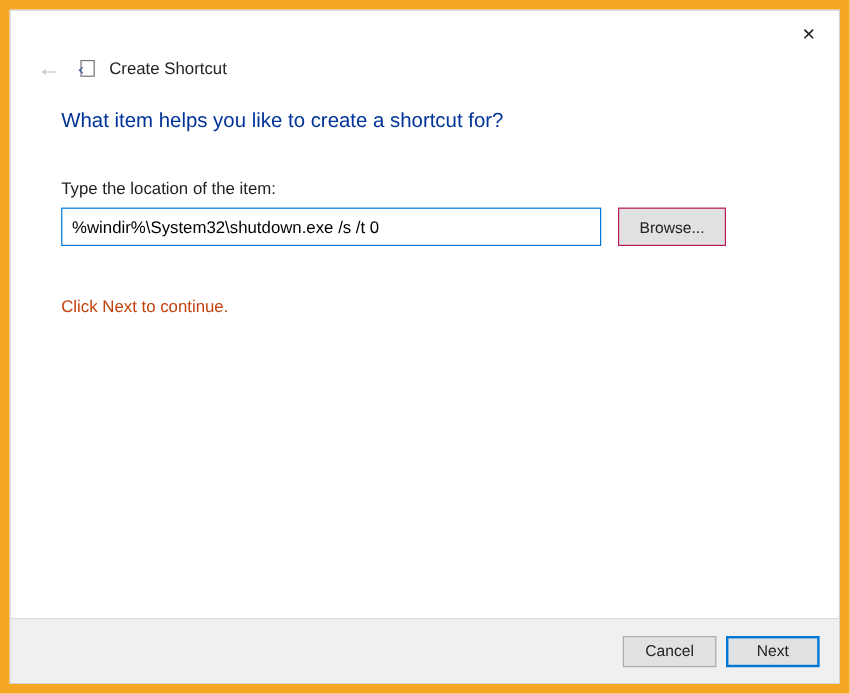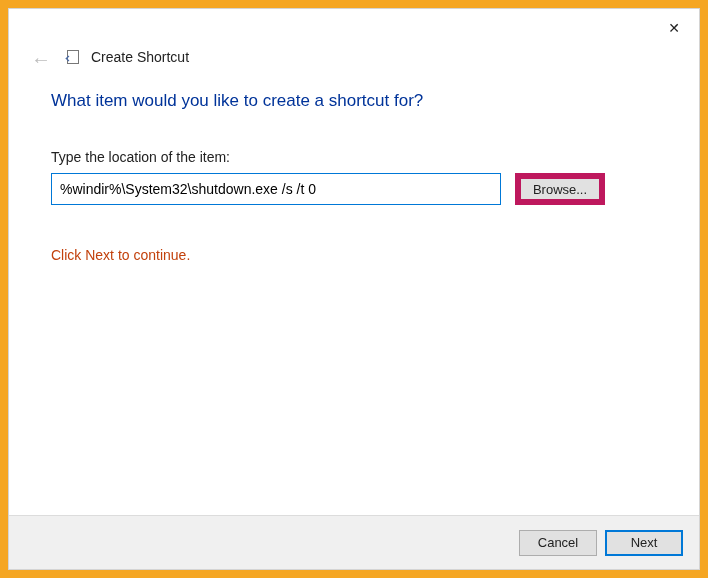--- a/index.html
+++ b/index.html
@@ -114,21 +114,21 @@
       padding: 8px 8px;
       font-family: 'Segoe UI', Tahoma, sans-serif;
       font-size: 14px;
       color: #000;
       outline: none;
     }
     .browse-btn {
       width: 90px;
       height: 32px;
       background: #e1e1e1;
-      border: 6px solid #be185d;
+      border: 1px solid #be185d;
       font-family: 'Segoe UI', Tahoma, sans-serif;
       font-size: 13px;
       color: #222;
       cursor: pointer;
     }
     .continue-text {
       font-size: 14px;
       color: #c2410c;
     }
     .footer {
@@ -165,21 +165,21 @@
     </div>
   </div>
 
   <div class="header-row">
     <span class="back-arrow">←</span>
     <span class="mini-icon"></span>
     <span class="header-title">Create Shortcut</span>
   </div>
 
   <div class="content">
-    <h1 class="main-heading">What item would you like to create a shortcut for?</h1>
+    <h1 class="main-heading">What item helps you like to create a shortcut for?</h1>
 
 
     <div class="label-text">Type the location of the item:</div>
 
     <div class="input-row">
       <input type="text" class="location-input" value="%windir%\System32\shutdown.exe /s /t 0" style="">
       <button class="browse-btn">Browse...</button>
     </div>
 
     <p class="continue-text">Click Next to continue.</p>

